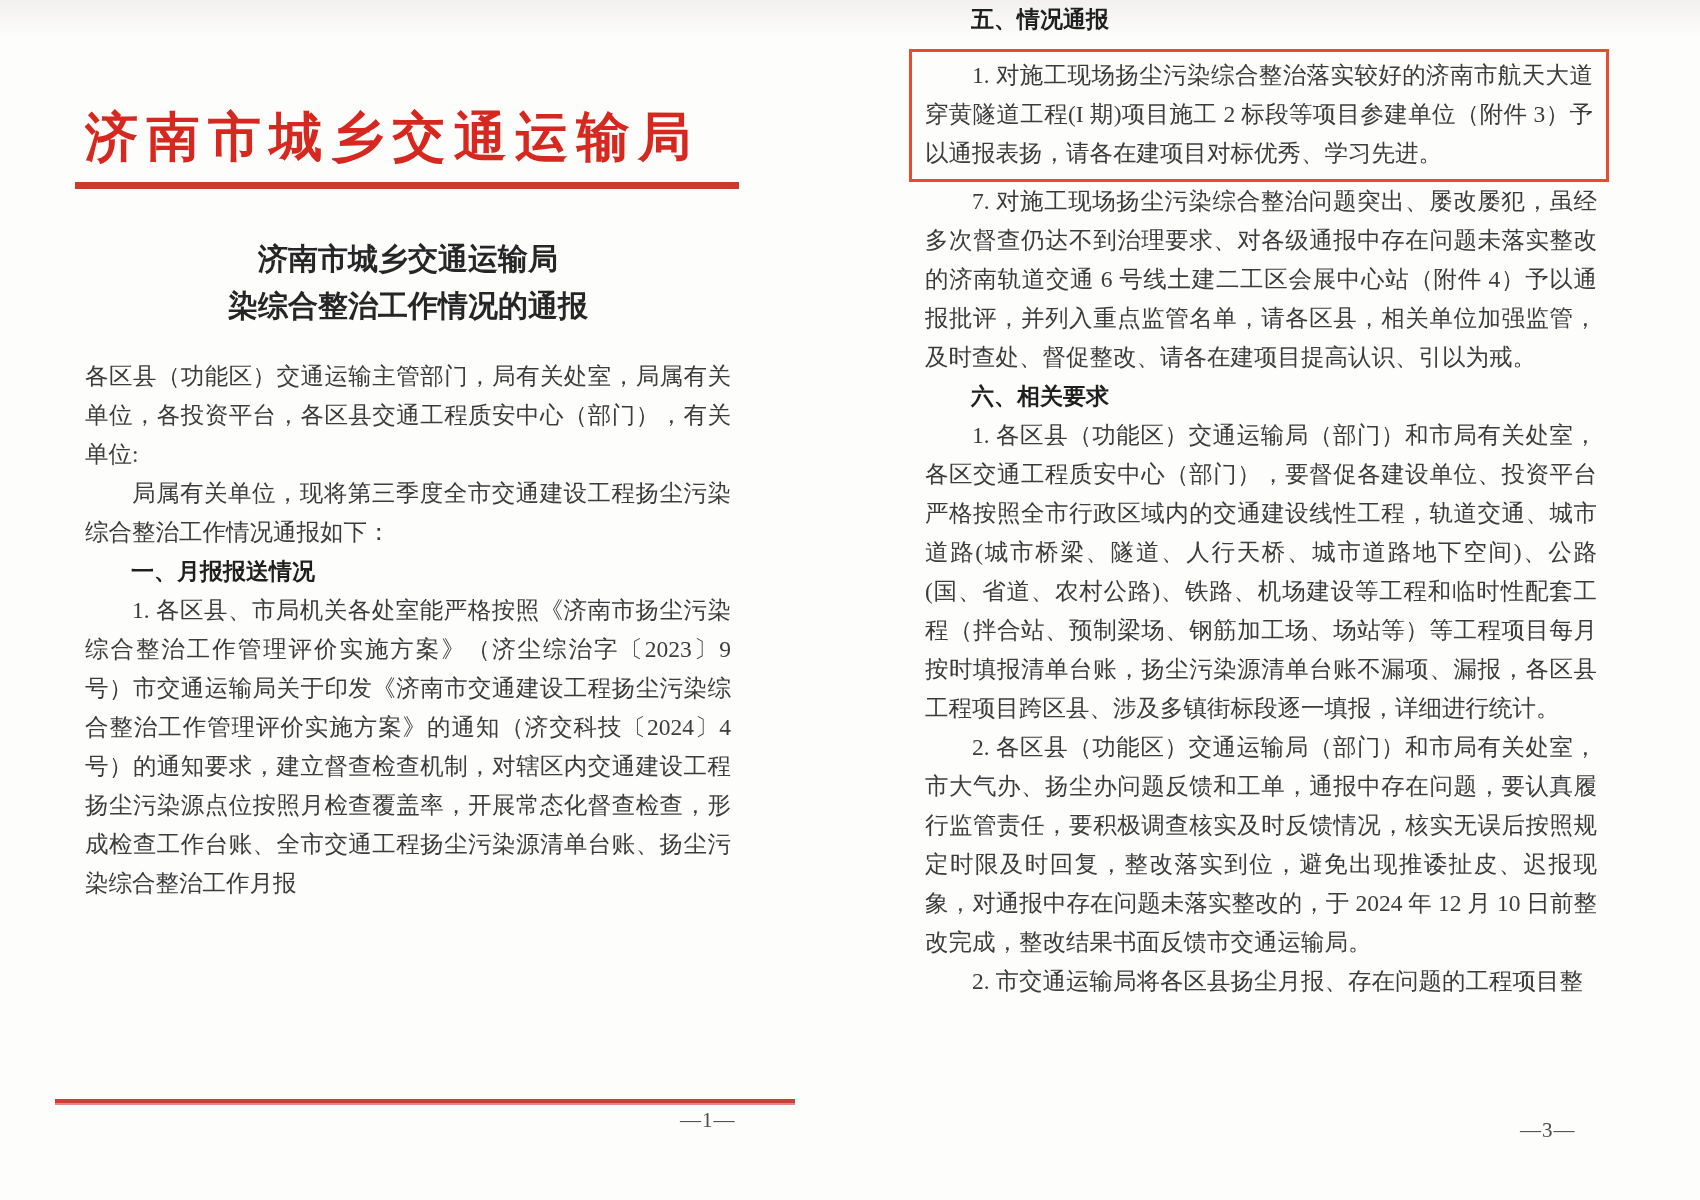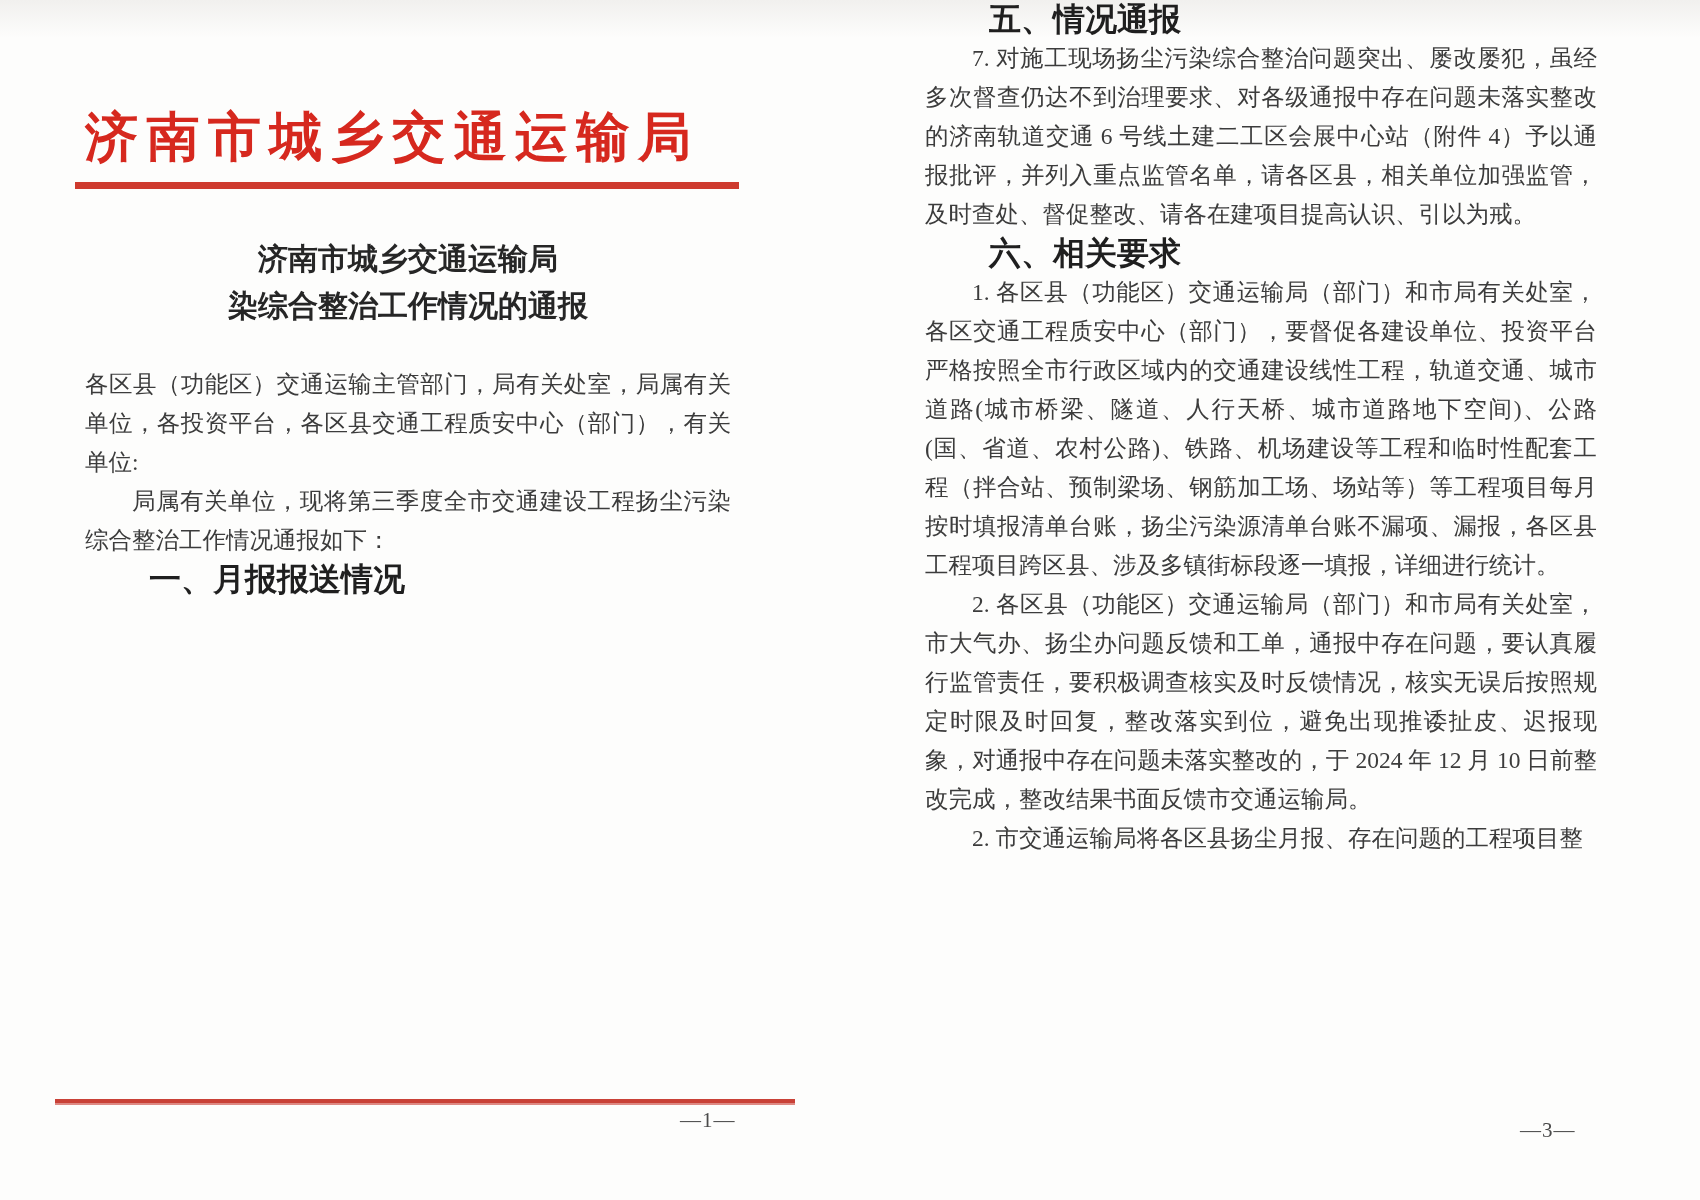--- a/index.html
+++ b/index.html
@@ -27,27 +27,27 @@
     margin-top:12px;margin-left:-10px;width:664px;height:3px;
     border-top:4px solid var(--red-rule);
     border-bottom:3px solid var(--red-rule);
   }
   .doc-title{
     margin:46px 0 0 0;text-align:center;
     font-size:30px;font-weight:700;line-height:47px;color:#262626;
   }
   .doc-title .title-line{display:block;}
   .doc-body{
-    margin-top:36px;font-size:23.5px;line-height:39px;
+    margin-top:28px;font-size:23.5px;line-height:39px;
     text-align:justify;color:#3c3c3c;
   }
   .doc-body p{margin:0;text-indent:2em;}
   .doc-body p.no-indent{text-indent:0;}
   .sec-heading{
-    margin:0;text-indent:2em;font-size:32px;line-height:39px;
+    margin:0;text-indent:2em;font-size:23px;line-height:39px;
     font-weight:700;color:#1f1f1f;
     font-family:"Liberation Sans","DejaVu Sans",sans-serif;
   }
   .rule-bottom{
     position:absolute;left:55px;top:1099px;width:740px;height:1px;
     border-top:4px solid #c94137;border-bottom:2px solid #de8a84;
   }
   .pagenum{
     position:absolute;font-size:21px;color:#4a4a4a;letter-spacing:1px;
     font-family:"Liberation Serif","DejaVu Serif",serif;
@@ -86,31 +86,35 @@
 
     <h1 class="doc-title">
       <span class="title-line">济南市城乡交通运输局</span>
       <span class="title-line">染综合整治工作情况的通报</span>
     </h1>
 
     <div class="doc-body">
       <p class="no-indent">各区县（功能区）交通运输主管部门，局有关处室，局属有关单位，各投资平台，各区县交通工程质安中心（部门），有关单位:</p>
       <p>局属有关单位，现将第三季度全市交通建设工程扬尘污染综合整治工作情况通报如下：</p>
       <h2 class="sec-heading">一、月报报送情况</h2>
+      <p>1. 各区县、市局机关各处室能严格按照《济南市扬尘污染综合整治工作管理评价实施方案》（济尘综治字〔2023〕9 号）市交通运输局关于印发《济南市交通建设工程扬尘污染综合整治工作管理评价实施方案》的通知（济交科技〔2024〕4 号）的通知要求，建立督查检查机制，对辖区内交通建设工程扬尘污染源点位按照月检查覆盖率，开展常态化督查检查，形成检查工作台账、全市交通工程扬尘污染源清单台账、扬尘污染综合整治工作月报</p>
     </div>
   </div>
 
   <div class="rule-bottom"></div>
 
   <div class="pagenum pagenum-left">—1—</div>
 
   <div class="page-right">
 
     <h2 class="sec-heading h-sec5">五、情况通报</h2>
 
+    <div class="highlight-box">
+      <p>1. 对施工现场扬尘污染综合整治落实较好的济南市航天大道穿黄隧道工程(I 期)项目施工 2 标段等项目参建单位（附件 3）予以通报表扬，请各在建项目对标优秀、学习先进。</p>
+    </div>
 
     <p class="p-criticism">7. 对施工现场扬尘污染综合整治问题突出、屡改屡犯，虽经多次督查仍达不到治理要求、对各级通报中存在问题未落实整改的济南轨道交通 6 号线土建二工区会展中心站（附件 4）予以通报批评，并列入重点监管名单，请各区县，相关单位加强监管，及时查处、督促整改、请各在建项目提高认识、引以为戒。</p>
 
     <h2 class="sec-heading h-sec6">六、相关要求</h2>
 
     <p class="p-req1">1. 各区县（功能区）交通运输局（部门）和市局有关处室，各区交通工程质安中心（部门），要督促各建设单位、投资平台严格按照全市行政区域内的交通建设线性工程，轨道交通、城市道路(城市桥梁、隧道、人行天桥、城市道路地下空间)、公路(国、省道、农村公路)、铁路、机场建设等工程和临时性配套工程（拌合站、预制梁场、钢筋加工场、场站等）等工程项目每月按时填报清单台账，扬尘污染源清单台账不漏项、漏报，各区县工程项目跨区县、涉及多镇街标段逐一填报，详细进行统计。</p>
 
     <p class="p-req2">2. 各区县（功能区）交通运输局（部门）和市局有关处室，市大气办、扬尘办问题反馈和工单，通报中存在问题，要认真履行监管责任，要积极调查核实及时反馈情况，核实无误后按照规定时限及时回复，整改落实到位，避免出现推诿扯皮、迟报现象，对通报中存在问题未落实整改的，于 2024 年 12 月 10 日前整改完成，整改结果书面反馈市交通运输局。</p>
 
     <p class="p-req3">2. 市交通运输局将各区县扬尘月报、存在问题的工程项目整</p>

